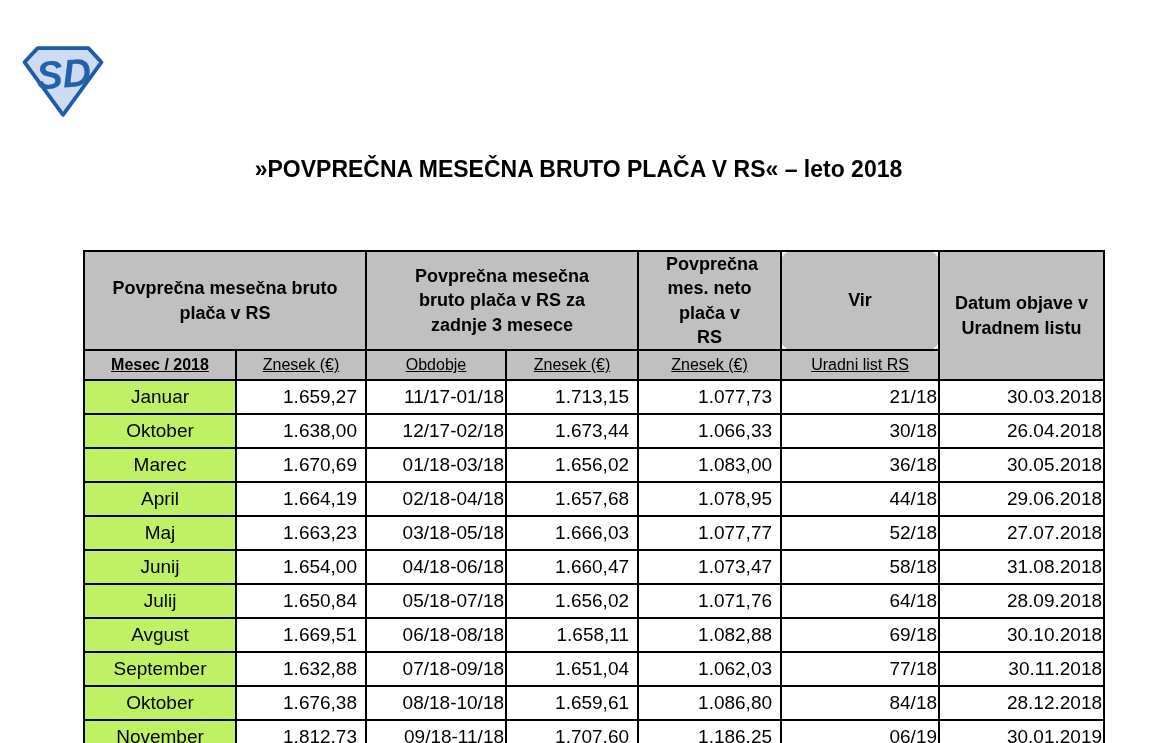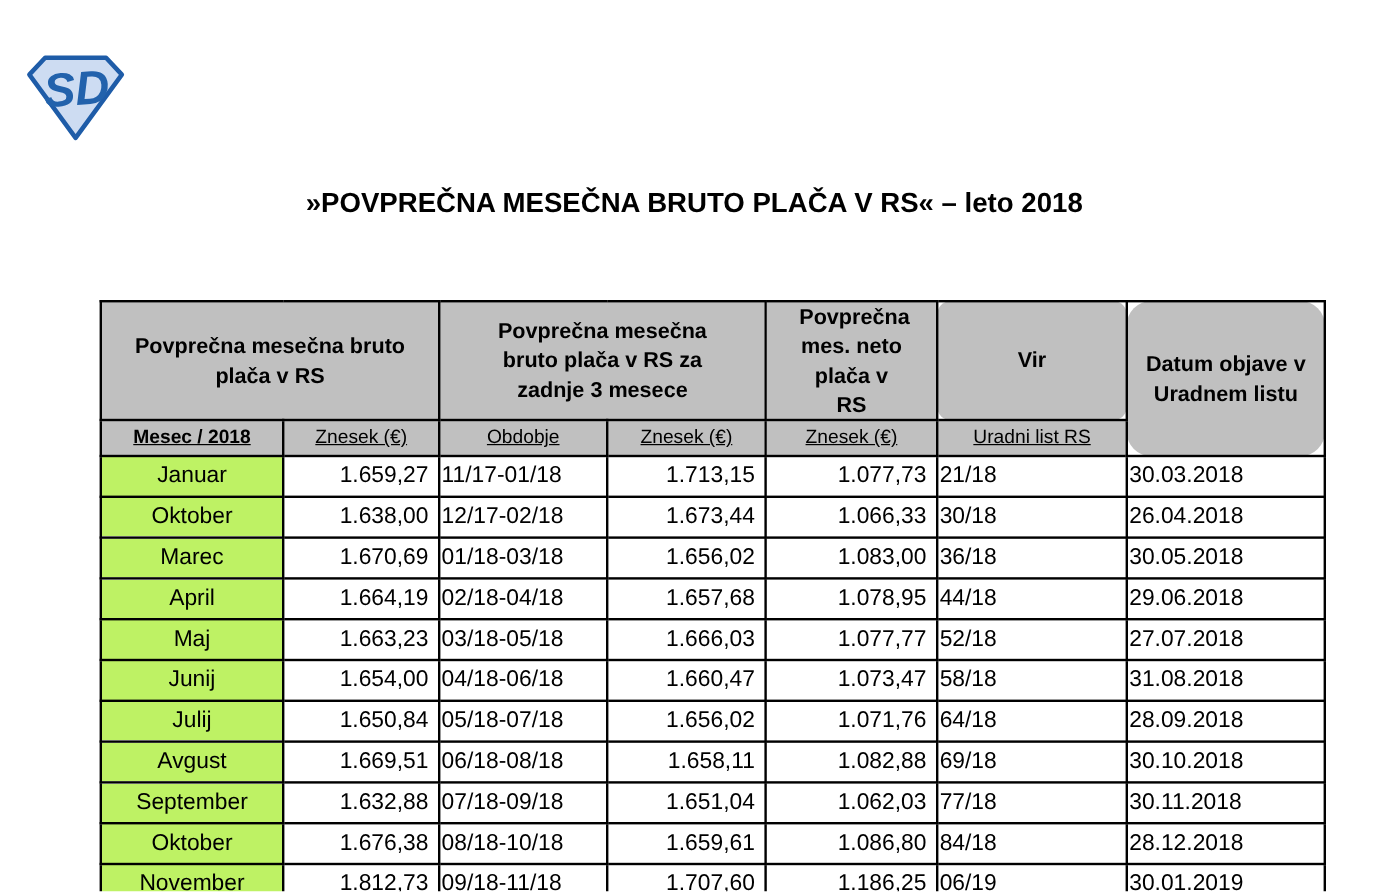--- a/index.html
+++ b/index.html
@@ -54,21 +54,21 @@
     font-weight: bold;
     text-align: center;
     vertical-align: middle;
     height: 88px;
     line-height: 1.35;
   }
   .g1 { padding: 0 15px; }
   .g2 { padding: 0 38px; }
   .g3 { padding: 0 27px; }
   .g4 { padding: 0 6px; border-radius: 11px; }
-  .g5 { padding: 0 14px; border-radius: 20px; }
+  .g5 { padding: 0 14px; }
   
   .sub-row th {
     background: #c0c0c0;
     font-size: 16px;
     font-weight: normal;
     text-align: center;
     vertical-align: middle;
     height: 28px;
     padding: 0 4px;
     text-decoration: underline;
@@ -83,21 +83,21 @@
   }
   td.month {
     background: #bef264;
     text-align: center;
   }
   td.num {
     text-align: right;
     padding-right: 8px;
   }
   td.ctr {
-    text-align: left;
+    text-align: right;
   }
 </style>
 </head>
 <body>
 
 <div class="page">
 
   <div class="logo">
     <svg viewBox="0 0 100 82" width="94" height="78">
       <path d="M9 21 L23 6 L77 6 L91 21 L50 77 Z" fill="#cddcf2" stroke="#1e5ca8" stroke-width="4" stroke-linejoin="round"></path>

